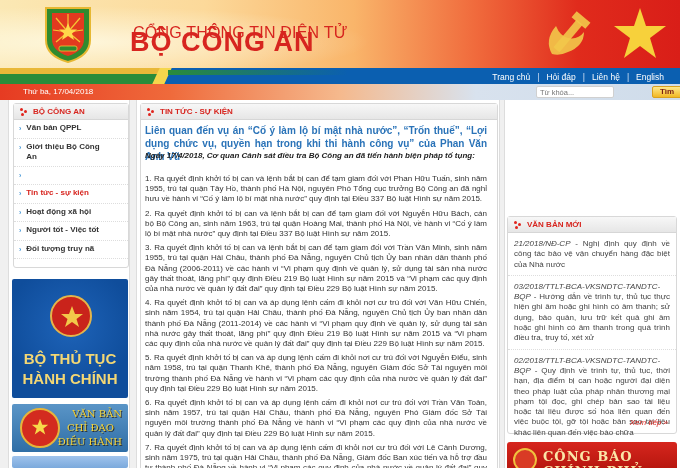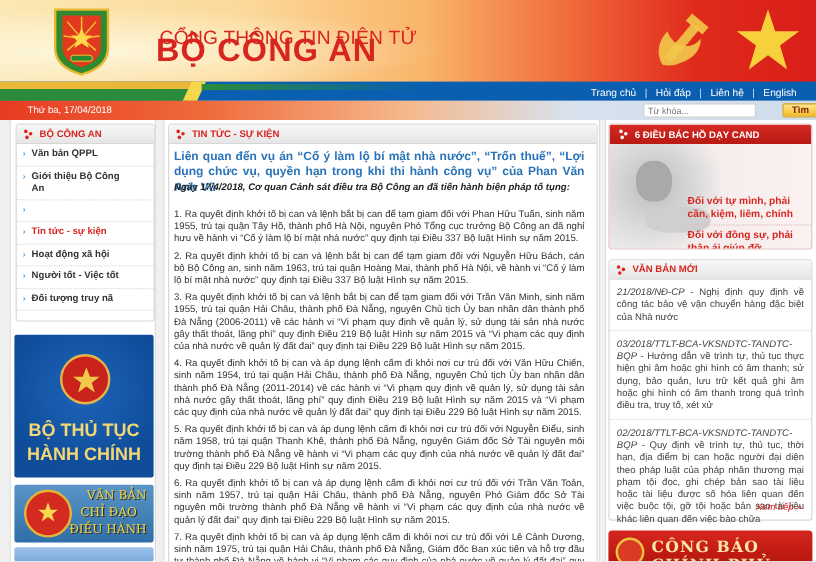--- a/index.html
+++ b/index.html
@@ -23,21 +23,21 @@
   .stripe-slash { position: absolute; left: 156px; top: 68px; width: 12px; height: 16px; background: #f5d64c; transform: skewX(-25deg); }
   .stripe-green2 { position: absolute; left: 168px; top: 70px; width: 180px; height: 5px; background: linear-gradient(90deg, #2a8c3a, rgba(42,140,58,0)); }
   .topnav { position: absolute; right: 16px; top: 70px; height: 12px; display: flex; align-items: flex-end; font-size: 8.5px; color: #fff; }
   .topnav a { color: #fff; text-decoration: none; }
   .topnav .sep { margin: 0 7px; color: #cfe0f5; }
 
   
   .datebar { position: absolute; left: 0; top: 84px; width: 680px; height: 16px;
     background: linear-gradient(90deg, #e63b22 0%, #ef6a3b 25%, #f5b98d 50%, #d8e2ee 70%, #cfdcea 100%); }
   .date { position: absolute; left: 23px; top: 87px; font-size: 8px; color: #fff; }
-  .search-input { position: absolute; left: 536px; top: 86px; width: 94px; height: 12px; border: 1px solid #d0d0d0; background: #fff; border-radius: 2px; font-size: 7.5px; color: #555; padding: 1px 3px; font-family: "Liberation Sans", sans-serif; }
+  .search-input { position: absolute; left: 536px; top: 86px; width: 78px; height: 12px; border: 1px solid #d0d0d0; background: #fff; border-radius: 2px; font-size: 7.5px; color: #555; padding: 1px 3px; font-family: "Liberation Sans", sans-serif; }
   .search-btn { position: absolute; left: 640px; top: 86px; width: 30px; height: 12px; background: linear-gradient(180deg,#ffe88a,#f2b824); border: 1px solid #d9a11e; font-size: 8px; font-weight: bold; color: #7a1e10; text-align: center; line-height: 10px; border-radius: 2px; cursor: pointer; margin-left: 12px; }
 
   
   .left { position: absolute; left: 8px; top: 100px; width: 122px; height: 368px; background: #fff; border-left: 1px solid #ddd; border-right: 1px solid #ddd; }
   .menu-box-inner { position: absolute; left: 4px; top: 3px; width: 116px; height: 165px; border: 1px solid #d8d8d8; border-radius: 3px; background: #fff; }
   .box-head { height: 16px; background: linear-gradient(180deg,#f7f7f7,#e6e6e6); border-bottom: 1px solid #d6d6d6; display: flex; align-items: center; padding-left: 6px; }
   .dots-icon { display: inline-block; width: 8px; height: 8px; position: relative; margin-right: 5px; }
   .dots-icon i { position: absolute; width: 3px; height: 3px; border-radius: 50%; background: #e0241d; }
   .box-title { font-size: 8px; font-weight: bold; color: #d7251f; }
   .menu-item { display: flex; align-items: flex-start; padding: 3px 17px 3px 5px; border-bottom: 1px dotted #ddd; font-size: 8px; font-weight: bold; color: #333; line-height: 10.5px; cursor: pointer; }
@@ -227,36 +227,20 @@
       <p>2. Ra quyết định khởi tố bị can và lệnh bắt bị can để tạm giam đối với Nguyễn Hữu Bách, cán bộ Bộ Công an, sinh năm 1963, trú tại quận Hoàng Mai, thành phố Hà Nội, về hành vi “Cố ý làm lộ bí mật nhà nước” quy định tại Điều 337 Bộ luật Hình sự năm 2015.</p>
       <p>3. Ra quyết định khởi tố bị can và lệnh bắt bị can để tạm giam đối với Trần Văn Minh, sinh năm 1955, trú tại quận Hải Châu, thành phố Đà Nẵng, nguyên Chủ tịch Ủy ban nhân dân thành phố Đà Nẵng (2006-2011) về các hành vi “Vi phạm quy định về quản lý, sử dụng tài sản nhà nước gây thất thoát, lãng phí” quy định Điều 219 Bộ luật Hình sự năm 2015 và “Vi phạm các quy định của nhà nước về quản lý đất đai” quy định tại Điều 229 Bộ luật Hình sự năm 2015.</p>
       <p>4. Ra quyết định khởi tố bị can và áp dụng lệnh cấm đi khỏi nơi cư trú đối với Văn Hữu Chiến, sinh năm 1954, trú tại quận Hải Châu, thành phố Đà Nẵng, nguyên Chủ tịch Ủy ban nhân dân thành phố Đà Nẵng (2011-2014) về các hành vi “Vi phạm quy định về quản lý, sử dụng tài sản nhà nước gây thất thoát, lãng phí” quy định Điều 219 Bộ luật Hình sự năm 2015 và “Vi phạm các quy định của nhà nước về quản lý đất đai” quy định tại Điều 229 Bộ luật Hình sự năm 2015.</p>
       <p>5. Ra quyết định khởi tố bị can và áp dụng lệnh cấm đi khỏi nơi cư trú đối với Nguyễn Điểu, sinh năm 1958, trú tại quận Thanh Khê, thành phố Đà Nẵng, nguyên Giám đốc Sở Tài nguyên môi trường thành phố Đà Nẵng về hành vi “Vi phạm các quy định của nhà nước về quản lý đất đai” quy định tại Điều 229 Bộ luật Hình sự năm 2015.</p>
       <p>6. Ra quyết định khởi tố bị can và áp dụng lệnh cấm đi khỏi nơi cư trú đối với Trần Văn Toản, sinh năm 1957, trú tại quận Hải Châu, thành phố Đà Nẵng, nguyên Phó Giám đốc Sở Tài nguyên môi trường thành phố Đà Nẵng về hành vi “Vi phạm các quy định của nhà nước về quản lý đất đai” quy định tại Điều 229 Bộ luật Hình sự năm 2015.</p>
       <p>7. Ra quyết định khởi tố bị can và áp dụng lệnh cấm đi khỏi nơi cư trú đối với Lê Cảnh Dương, sinh năm 1975, trú tại quận Hải Châu, thành phố Đà Nẵng, Giám đốc Ban xúc tiến và hỗ trợ đầu tư thành phố Đà Nẵng về hành vi “Vi phạm các quy định của nhà nước về quản lý đất đai” quy định tại Điều 229 Bộ luật Hình sự năm 2015.</p>
     </div>
   </div>
 
   <div class="right">
-    <div class="bacho">
-      <div class="bacho-head">
-        <span class="dots-icon">
-            <i style="left:0;top:0"></i>
-            <i style="left:4px;top:2px"></i>
-            <i style="left:1px;top:5px"></i>
-          </span>
-        <span class="box-title">6 ĐIỀU BÁC HỒ DẠY CAND</span>
-      </div>
-      <div class="portrait">
-        <div class="face"></div>
-        <div class="arm"></div>
-      </div>
-      <div class="saying saying1">Đối với tự mình, phải cần, kiệm, liêm, chính</div>
-      <div class="saying saying2">Đối với đồng sự, phải thân ái giúp đỡ</div>
-    </div>
 
     <div class="vanban">
       <div class="box-head">
         <span class="dots-icon">
             <i style="left:0;top:0"></i>
             <i style="left:4px;top:2px"></i>
             <i style="left:1px;top:5px"></i>
           </span>
         <span class="box-title">VĂN BẢN MỚI</span>
       </div>

